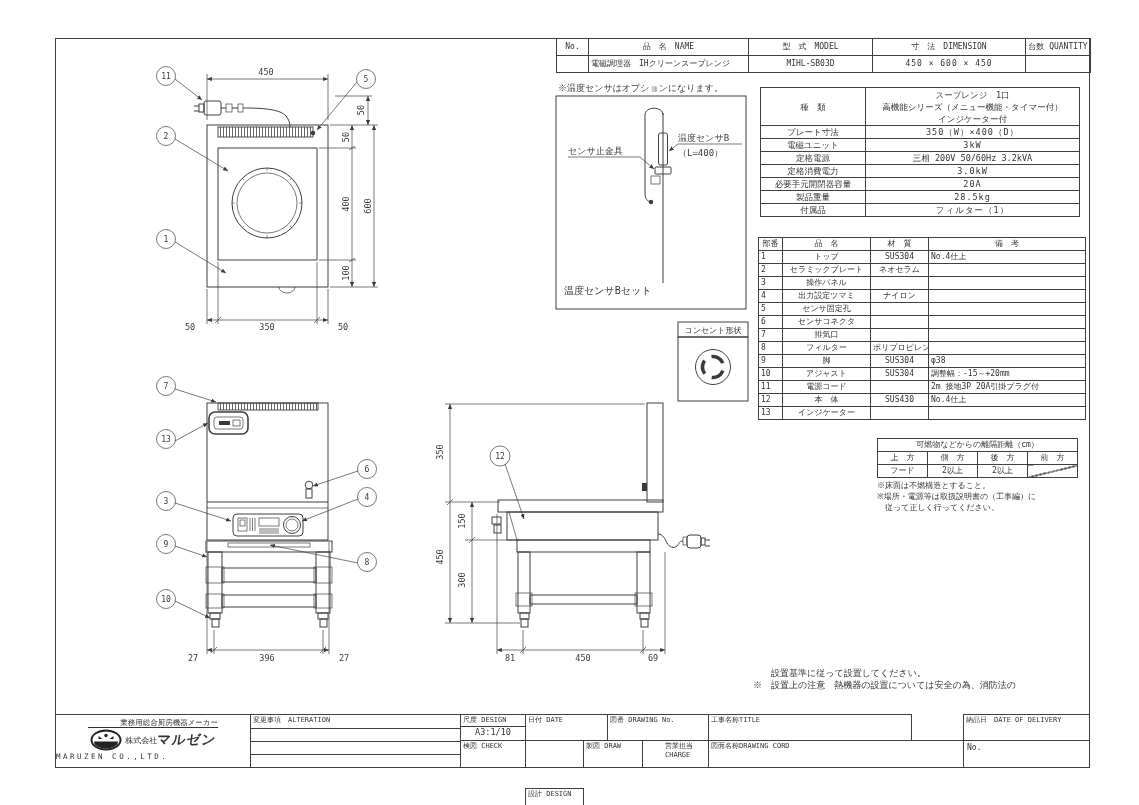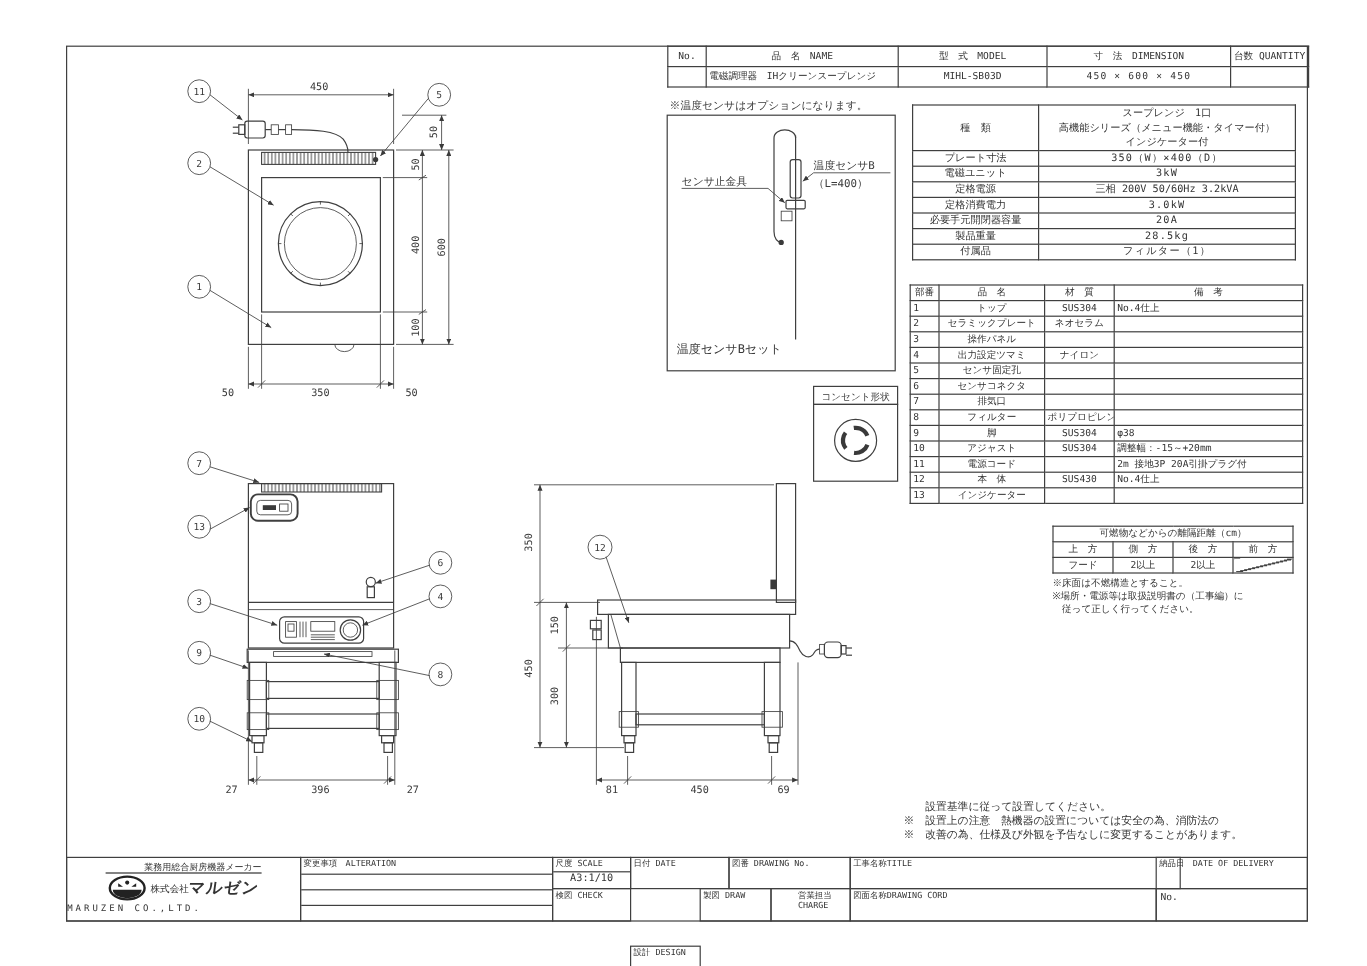--- a/index.html
+++ b/index.html
@@ -488,21 +488,20 @@
   </tr>
 </tbody>
   </table>
 <div class="abs pre" style="left:877px;top:480px;width:210px;font-size:8px;line-height:11px;">※床面は不燃構造とすること。
 ※場所・電源等は取扱説明書の（工事編）に
 　従って正しく行ってください。</div>
 
 <div class="abs" style="left:753px;top:668px;width:345px;font-size:9px;line-height:11.5px;">
   <div>　　設置基準に従って設置してください。</div>
   <div>※　設置上の注意　熱機器の設置については安全の為、消防法の</div>
-  <div>※　改善の為、仕様及び外観を予告なしに変更することがあります。</div>
 </div>
 
 <div>
 
   <div class="cell" style="left:55px;top:714px;width:196px;height:54px;">
     <div style="width:130px;margin:3px auto 0;text-align:right;border-bottom:1px solid #333;font-size:7.5px;line-height:9px;">業務用総合厨房機器メーカー</div>
     <div style="display:flex;align-items:center;justify-content:center;height:24px;">
       <svg width="34" height="24" viewBox="0 0 34 24">
         <ellipse cx="17" cy="12" rx="14.5" ry="9.5" fill="none" stroke="#222" stroke-width="2"></ellipse>
         <path d="M5,13.5 a12,7 0 0 0 24,0 z" fill="#222"></path>
@@ -517,21 +516,21 @@
   </div>
 
   <div class="cell" style="left:250px;top:714px;width:211px;height:54px;">
     <div class="lbl">変更事項　ALTERATION</div>
     <div style="position:absolute;left:0;top:13px;width:100%;border-top:1px solid #3f3f3f;"></div>
     <div style="position:absolute;left:0;top:26px;width:100%;border-top:1px solid #3f3f3f;"></div>
     <div style="position:absolute;left:0;top:39px;width:100%;border-top:1px solid #3f3f3f;"></div>
   </div>
 
   <div class="cell" style="left:460px;top:714px;width:66px;height:27px;">
-    <div class="lbl">尺度 SCALE</div>
+    <div class="lbl">尺度 DESIGN</div>
     <div style="font-size:8.5px;text-align:center;border-top:1px solid #3f3f3f;">A3:1/10</div>
   </div>
   <div class="cell" style="left:460px;top:740px;width:66px;height:28px;">
     <div class="lbl">検図 CHECK</div>
   </div>
 
   <div class="cell" style="left:525px;top:714px;width:83px;height:27px;">
     <div class="lbl">日付 DATE</div>
   </div>
   <div class="cell" style="left:525px;top:740px;width:59px;height:28px;margin-top:48px;">
@@ -540,21 +539,21 @@
   <div class="cell" style="left:583px;top:740px;width:60px;height:28px;">
     <div class="lbl">製図 DRAW</div>
   </div>
   <div class="cell" style="left:607px;top:714px;width:102px;height:27px;">
     <div class="lbl">図番 DRAWING No.</div>
   </div>
   <div class="cell" style="left:642px;top:740px;width:67px;height:28px;padding-left:20px;">
     <div class="lbl">営業担当CHARGE</div>
   </div>
 
-  <div class="cell" style="left:708px;top:714px;width:276px;height:27px;">
+  <div class="cell" style="left:708px;top:714px;width:204px;height:27px;">
     <div class="lbl">工事名称TITLE</div>
   </div>
   <div class="cell" style="left:708px;top:740px;width:256px;height:28px;">
     <div class="lbl">図面名称DRAWING CORD</div>
   </div>
 
   <div class="cell" style="left:963px;top:714px;width:127px;height:27px;">
     <div class="lbl">納品日　DATE OF DELIVERY</div>
   </div>
   <div class="cell" style="left:963px;top:740px;width:127px;height:28px;">

